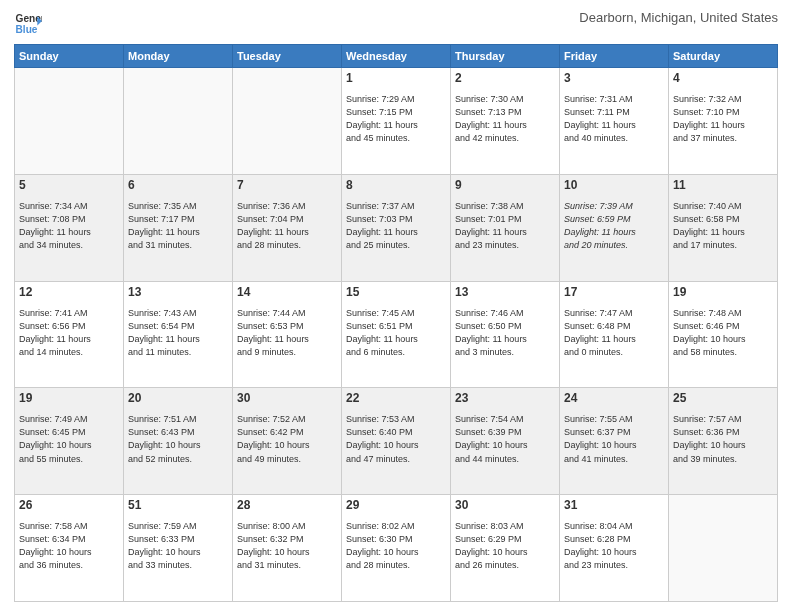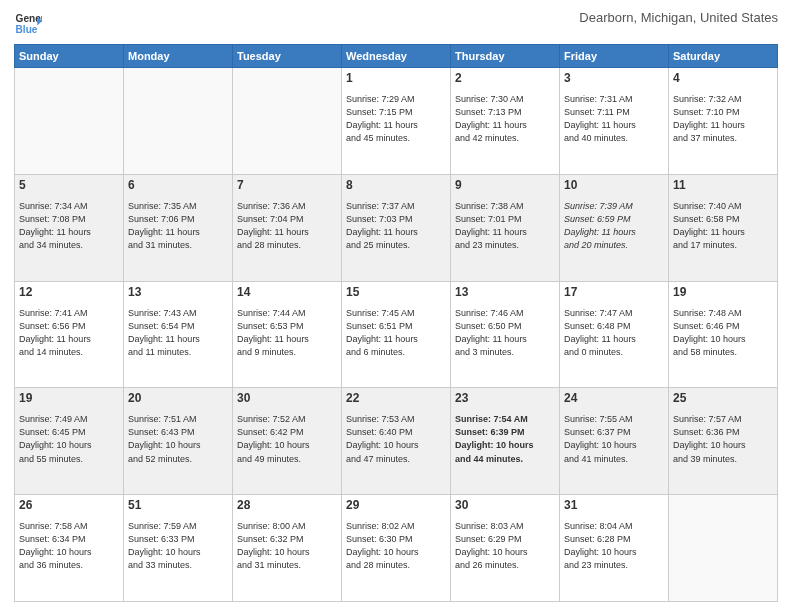--- a/index.html
+++ b/index.html
@@ -157,21 +157,21 @@
           <td>
             <div class="day-number">5</div>
             <div class="day-info" style="white-space: pre-line;">Sunrise: 7:34 AM
 Sunset: 7:08 PM
 Daylight: 11 hours
 and 34 minutes.</div>
           </td>
           <td>
             <div class="day-number">6</div>
             <div class="day-info" style="white-space: pre-line;">Sunrise: 7:35 AM
-Sunset: 7:06 PM
+Sunset: 7:17 PM
 Daylight: 11 hours
 and 31 minutes.</div>
           </td>
           <td>
             <div class="day-number">7</div>
             <div class="day-info" style="white-space: pre-line;">Sunrise: 7:36 AM
 Sunset: 7:04 PM
 Daylight: 11 hours
 and 28 minutes.</div>
           </td>
@@ -279,21 +279,21 @@
           </td>
           <td>
             <div class="day-number">22</div>
             <div class="day-info" style="white-space: pre-line;">Sunrise: 7:53 AM
 Sunset: 6:40 PM
 Daylight: 10 hours
 and 47 minutes.</div>
           </td>
           <td>
             <div class="day-number">23</div>
-            <div class="day-info" style="white-space: pre-line; font-weight: bold;">Sunrise: 7:54 AM
+            <div class="day-info" style="white-space: pre-line;">Sunrise: 7:54 AM
 Sunset: 6:39 PM
 Daylight: 10 hours
 and 44 minutes.</div>
           </td>
           <td>
             <div class="day-number">24</div>
             <div class="day-info" style="white-space: pre-line;">Sunrise: 7:55 AM
 Sunset: 6:37 PM
 Daylight: 10 hours
 and 41 minutes.</div>

